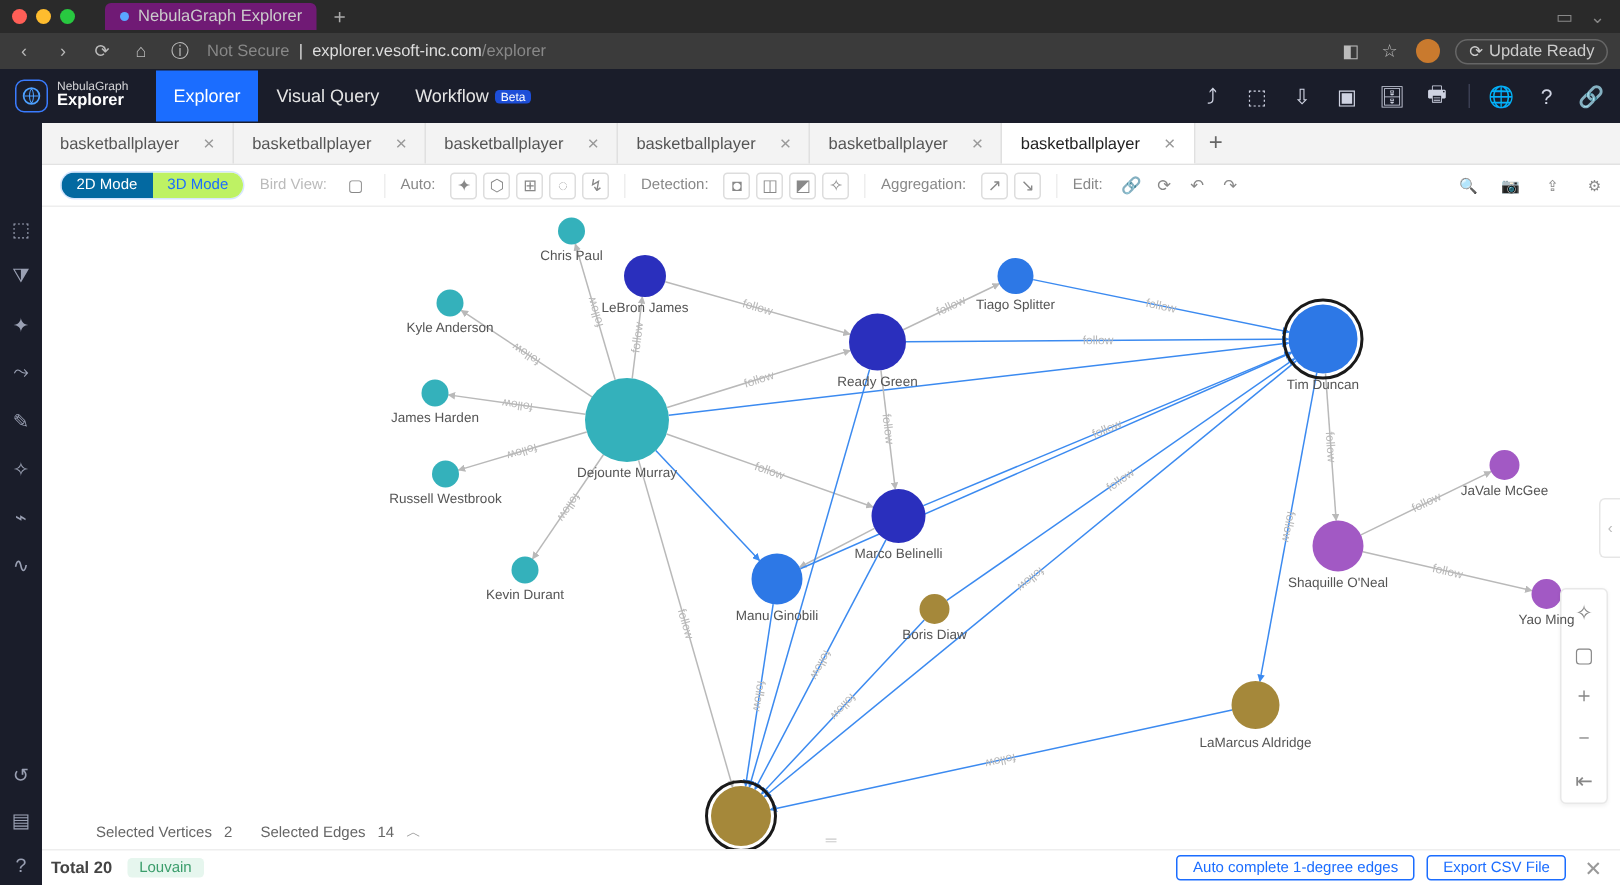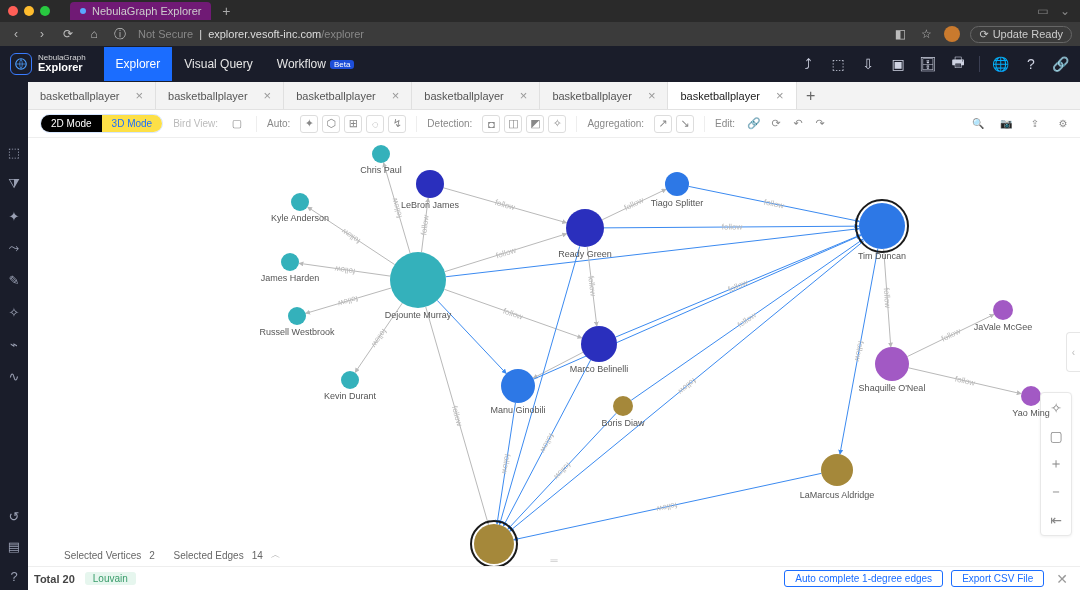--- a/index.html
+++ b/index.html
@@ -43,22 +43,22 @@
   
   .doc-tabs { height:28px; background:#f3f3f3; border-bottom:1px solid #e2e2e2; display:flex; align-items:stretch; padding-left:28px; }
   .doc-tab { display:flex; align-items:center; gap:16px; padding:0 12px; font-size:11px; color:#555; border-right:1px solid #e0e0e0; background:#f3f3f3;}
   .doc-tab.active { background:#ffffff; color:#222;}
   .tab-x { color:#999; font-size:13px; }
   .tab-plus { width:28px; display:flex; align-items:center; justify-content:center; color:#666; font-size:16px;}
 
   
   .toolbar { height:28px; display:flex; align-items:center; gap:10px; padding:0 8px 0 40px; font-size:10px; color:#777; border-bottom:1px solid #eee; background:#fff;}
   .mode-group{display:flex;border-radius:11px;overflow:hidden;border:1px solid #d6e6ff;}
-  .mode-btn{padding:3px 10px;font-size:10px;color:#1b6dff;background:#fde047;}
-  .mode-btn.active{background:#000000;color:#fff;}
+  .mode-btn{padding:3px 10px;font-size:10px;color:#1b6dff;background:#bef264;}
+  .mode-btn.active{background:#0369a1;color:#fff;}
   .tlabel{color:#888;}
   .tlabel.dim{color:#bbb;}
   .tgroup{display:flex;gap:4px;align-items:center;}
   .tic{width:18px;height:18px;border:1px solid #ddd;border-radius:3px;display:flex;align-items:center;justify-content:center;color:#888;font-size:11px;}
   .tic.noborder{border:none;}
   .tdiv{width:1px;height:16px;background:#eee;}
   .toolbar-right{margin-left:auto;display:flex;gap:10px;color:#888;}
   .tric{width:18px;height:18px;display:flex;align-items:center;justify-content:center;}
 
   

